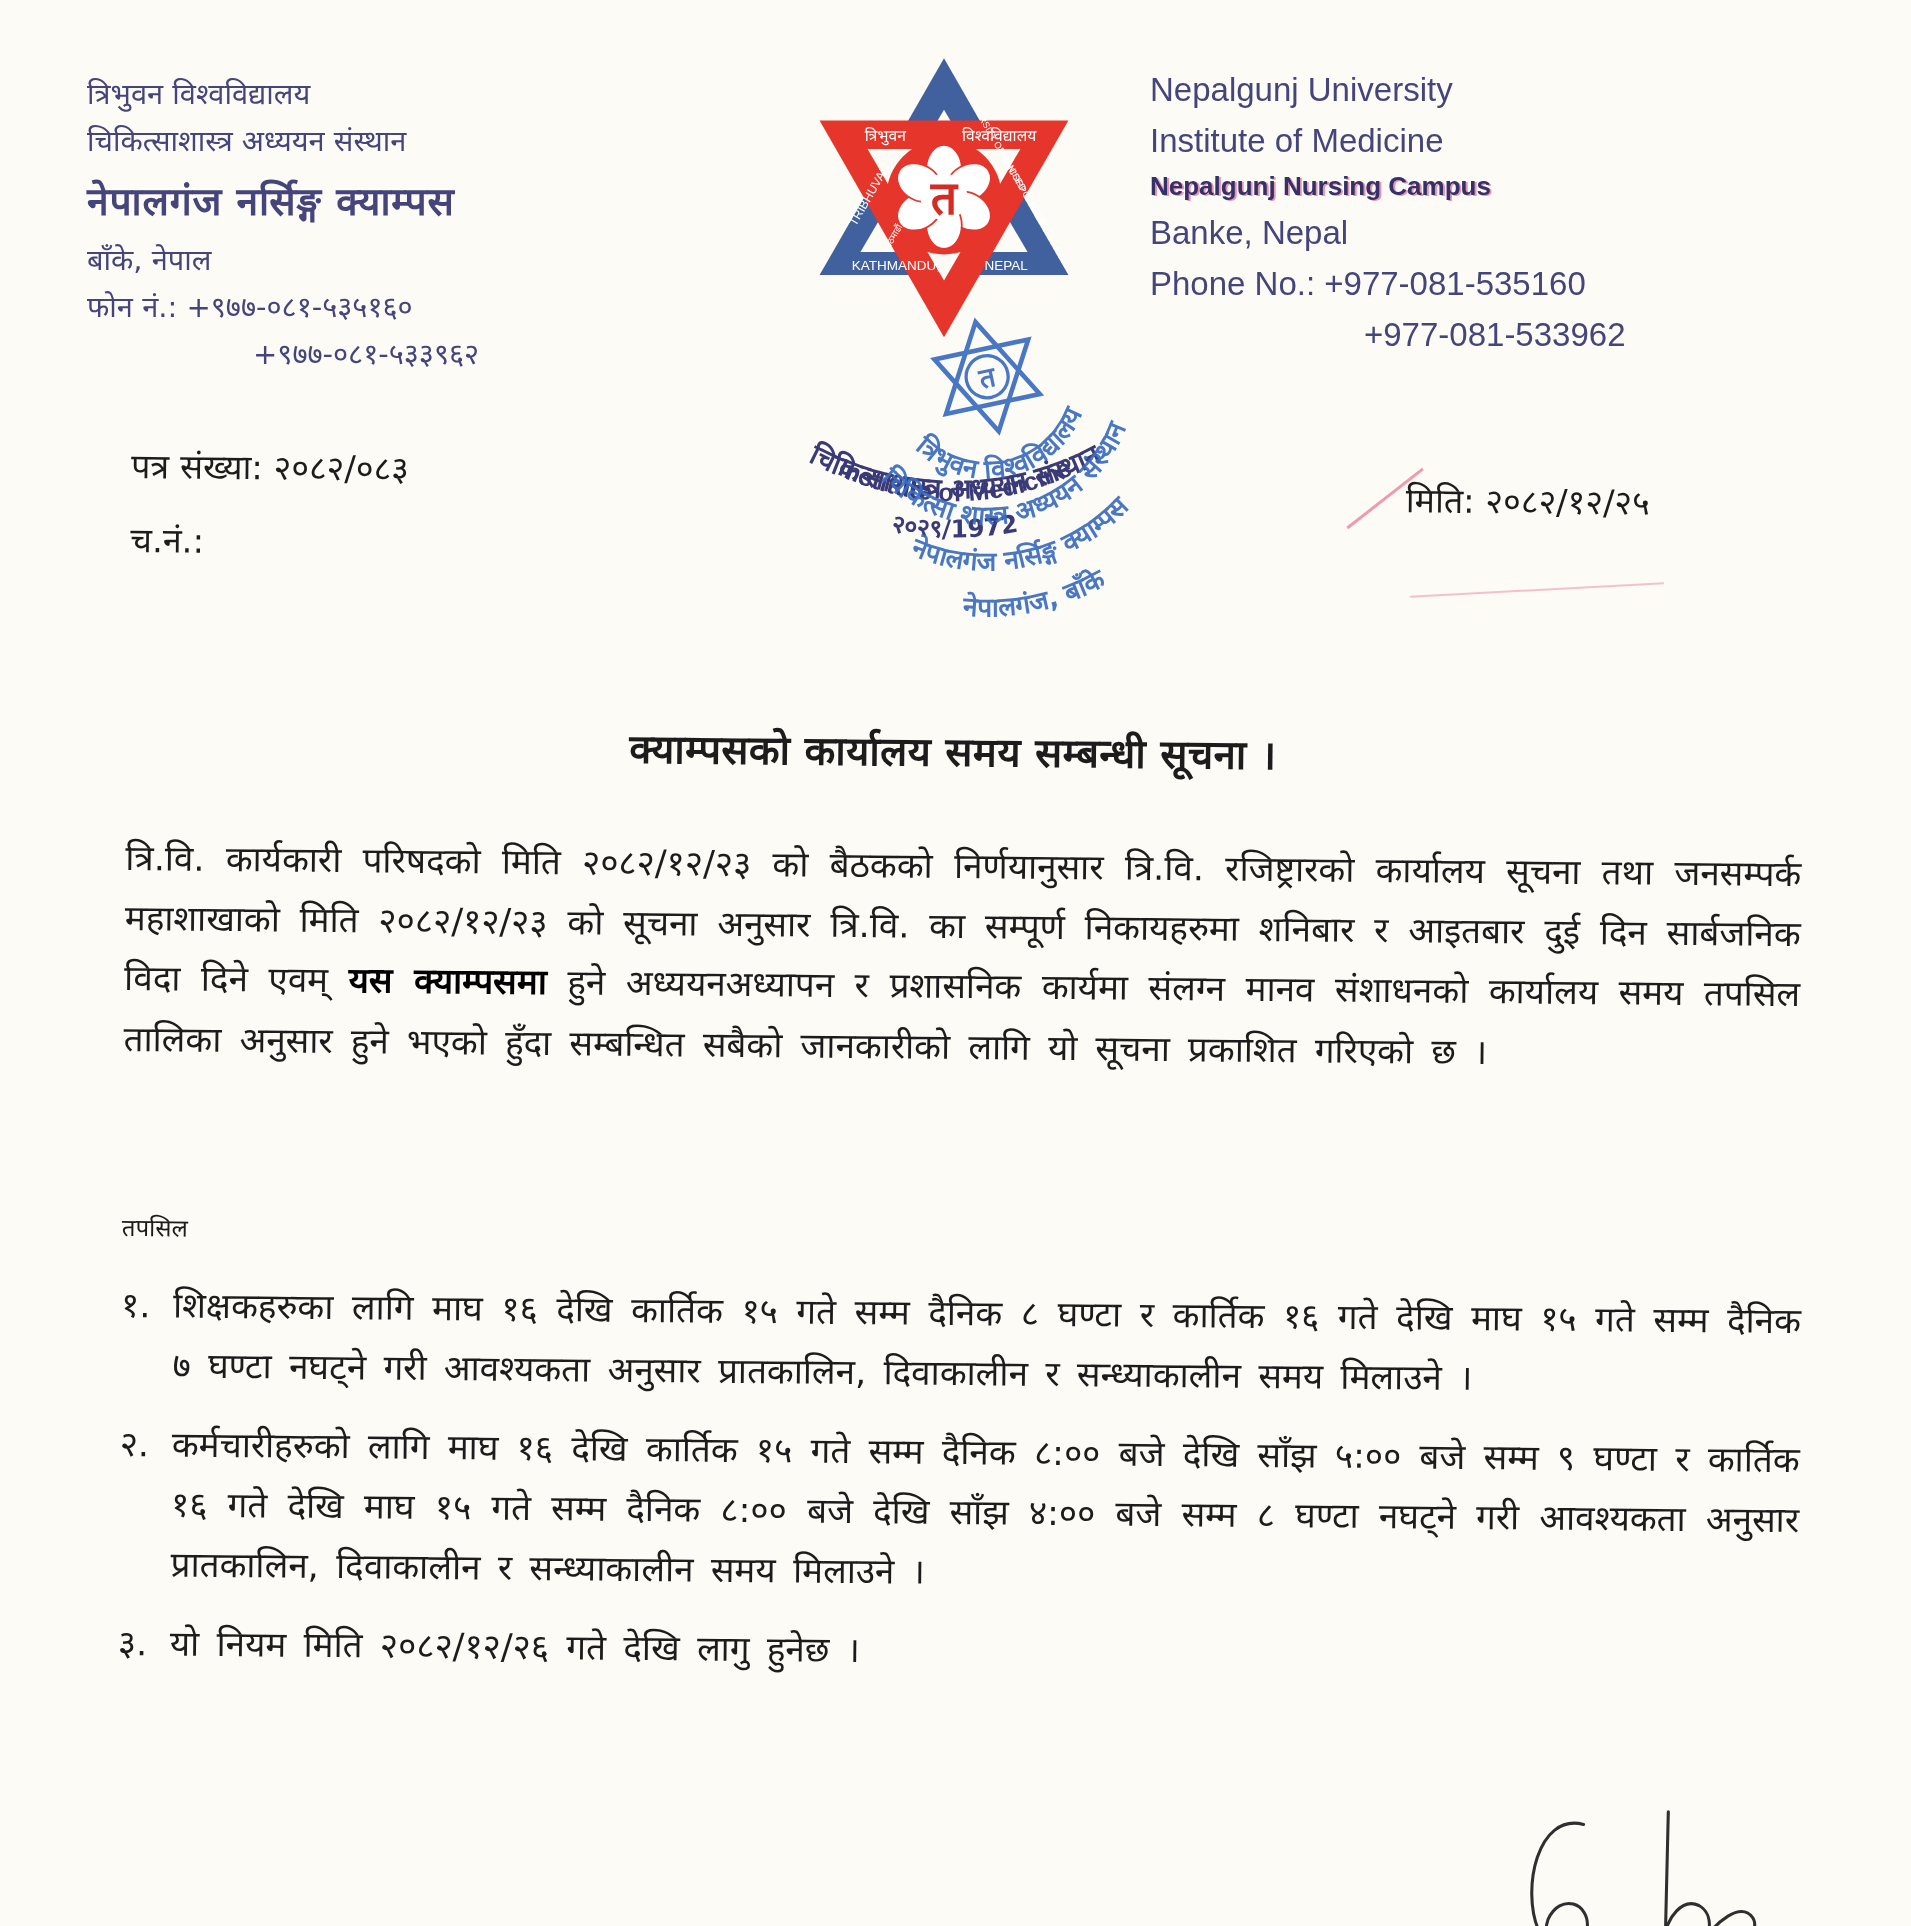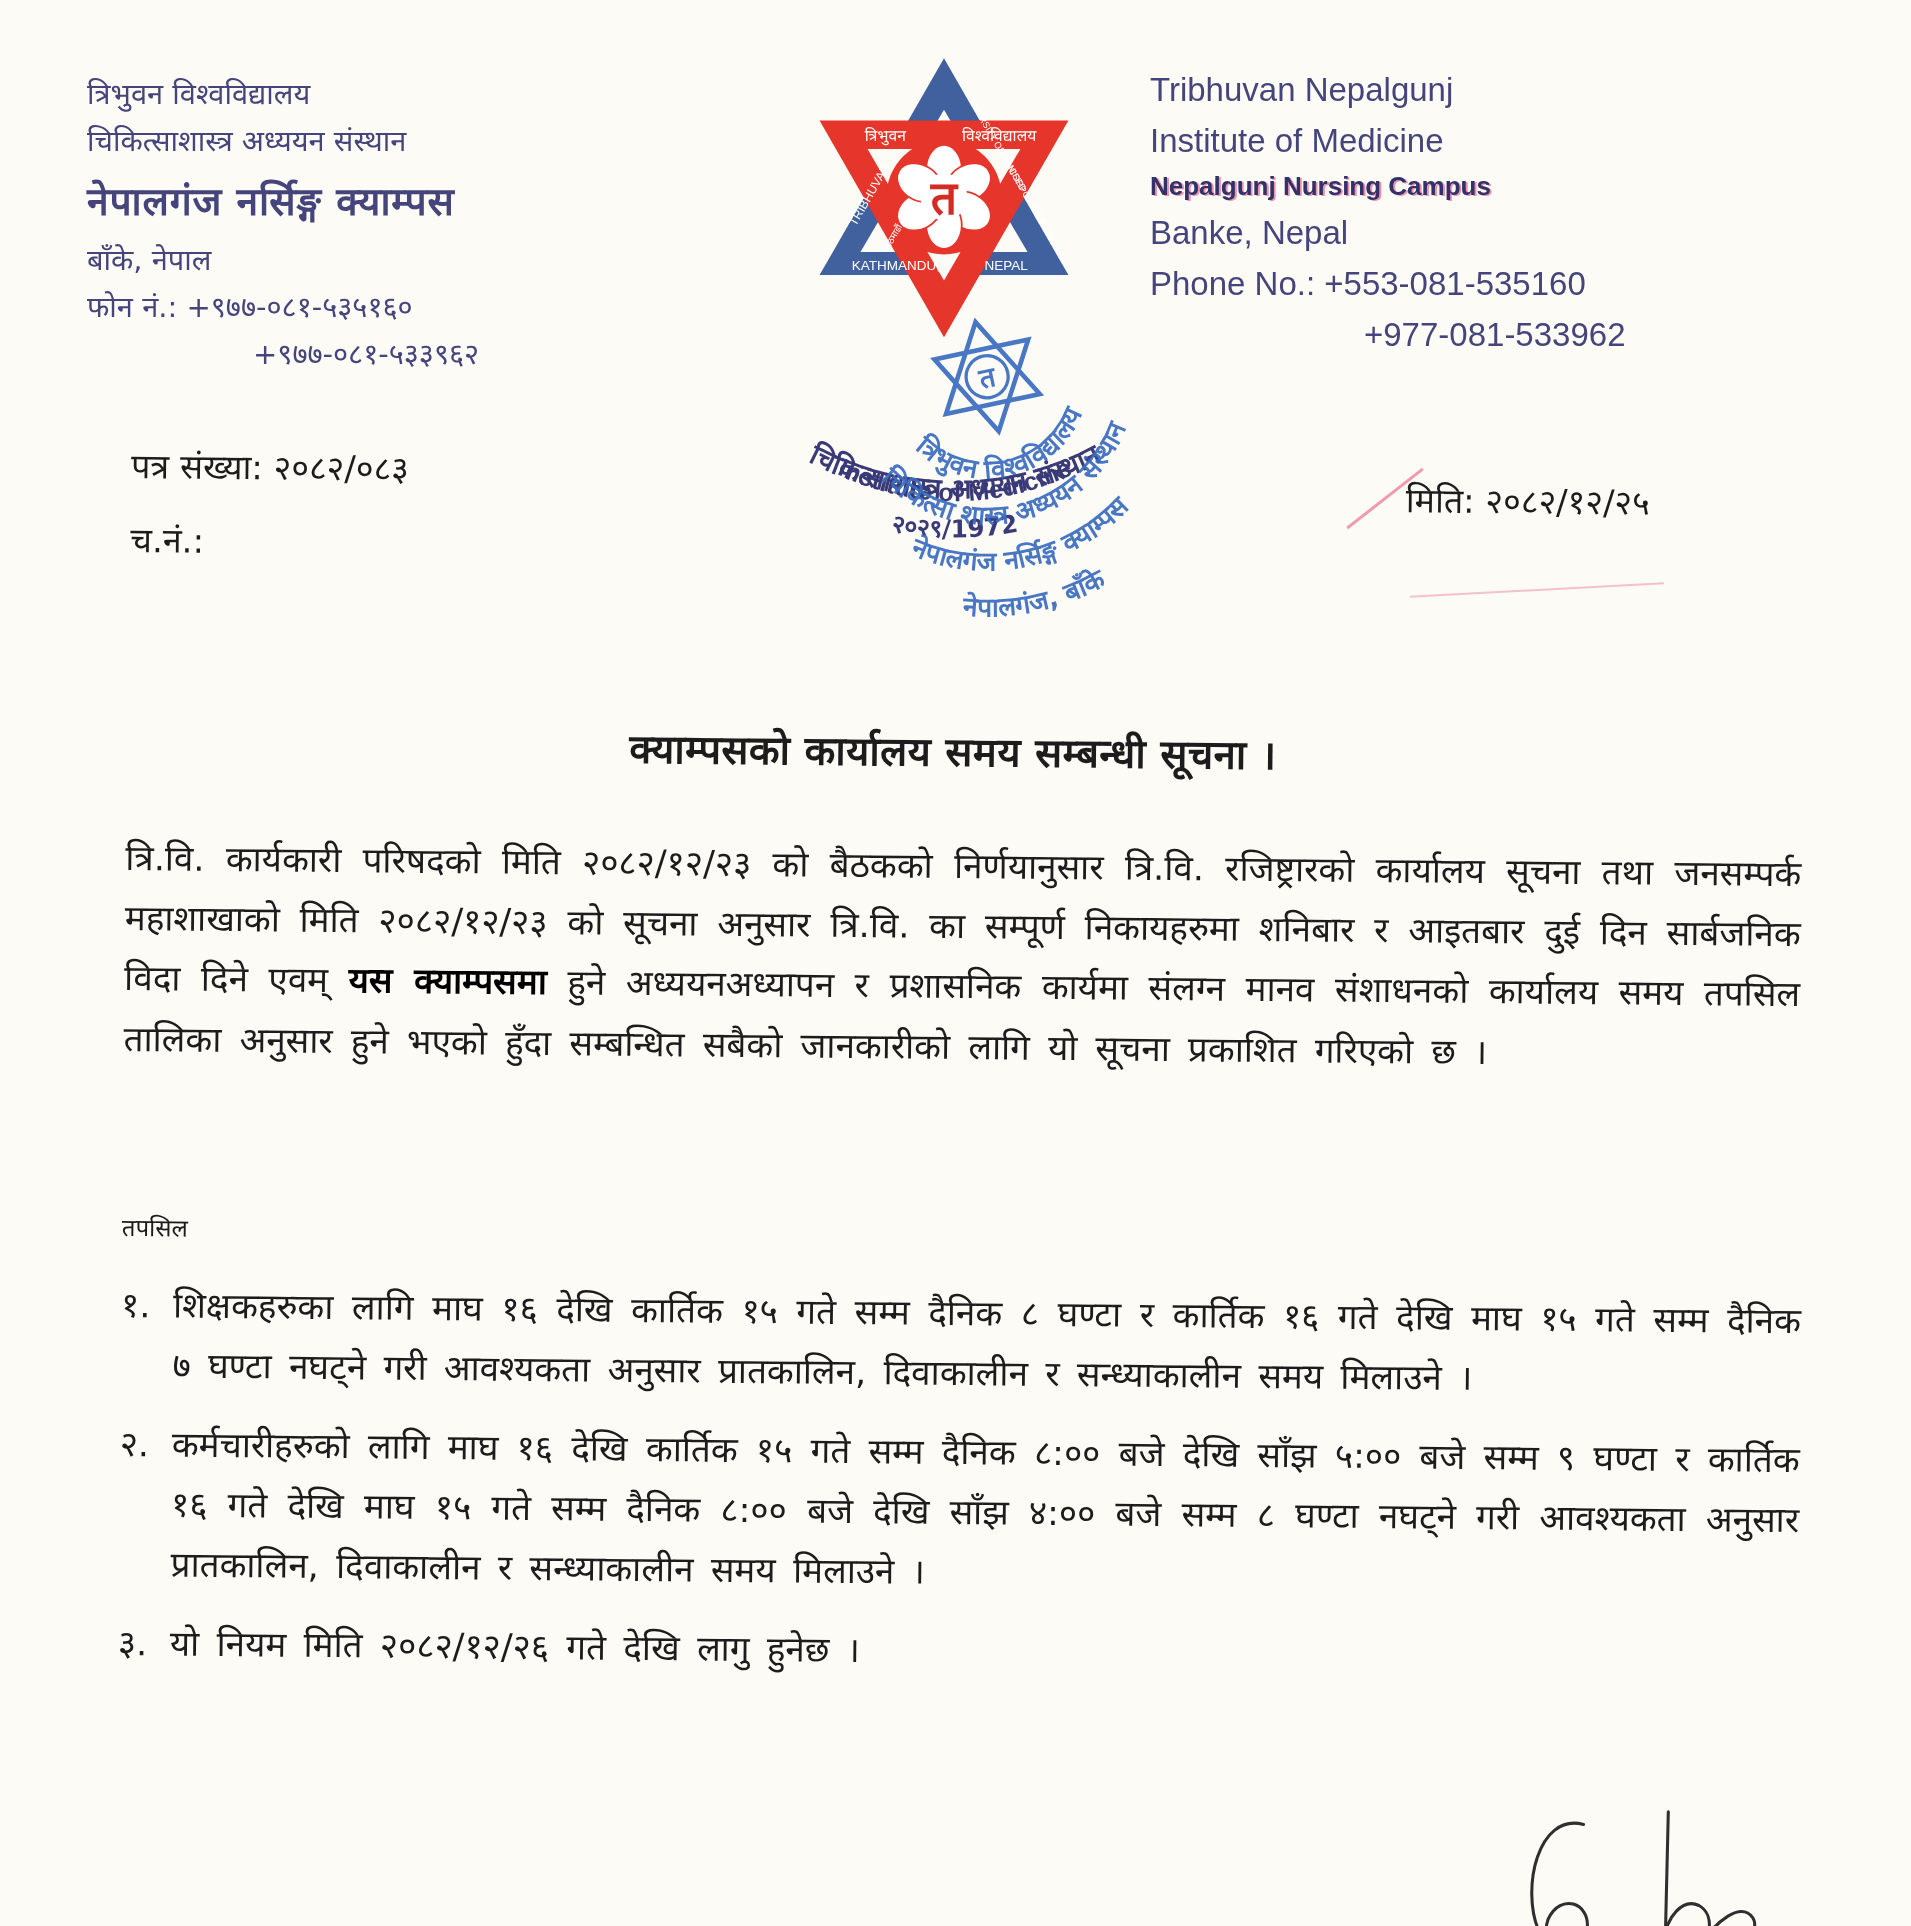--- a/index.html
+++ b/index.html
@@ -52,25 +52,25 @@
   <div class="lh-np">
     <div>त्रिभुवन विश्वविद्यालय</div>
     <div>चिकित्साशास्त्र अध्ययन संस्थान</div>
     <div class="campus">नेपालगंज नर्सिङ्ग क्याम्पस</div>
     <div>बाँके, नेपाल</div>
     <div>फोन नं.: +९७७-०८१-५३५१६०</div>
     <div class="phone2">+९७७-०८१-५३३९६२</div>
   </div>
 
   <div class="lh-en">
-    <div>Tribhuvan Nepalgunj</div>
+    <div>Nepalgunj University</div>
     <div>Institute of Medicine</div>
     <div class="campus">Nepalgunj Nursing Campus</div>
     <div>Banke, Nepal</div>
-    <div>Phone No.: +553-081-535160</div>
+    <div>Phone No.: +977-081-535160</div>
     <div class="phone2">+977-081-533962</div>
   </div>
 
   <svg class="emblem" width="320" height="320" viewBox="0 0 900 900">
     <polygon points="450,40 100,650 800,650" fill="#41609e"></polygon>
     <polygon points="450,185 215,585 685,585" fill="#fcfbf6"></polygon>
     <polygon points="100,215 800,215 450,825" fill="#e6352b"></polygon>
     <polygon points="235,295 665,295 450,665" fill="#fcfbf6"></polygon>
     <circle cx="450" cy="430" r="162" fill="#e6352b"></circle>
     <g>

